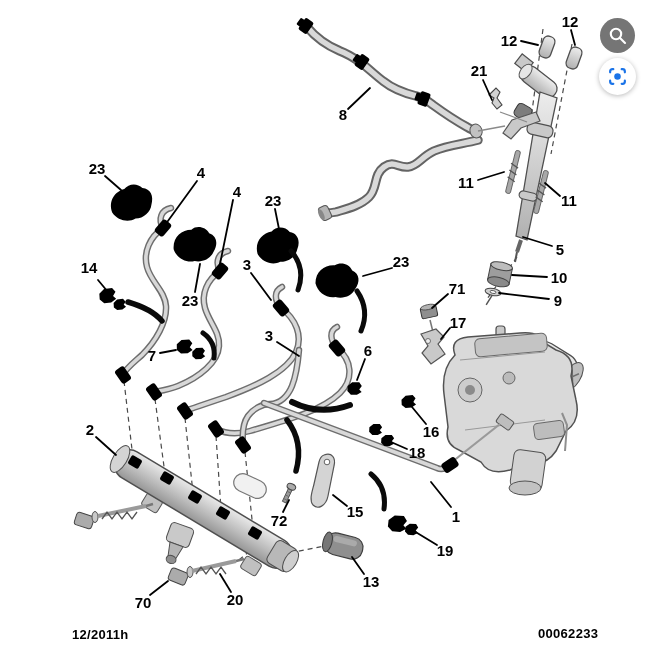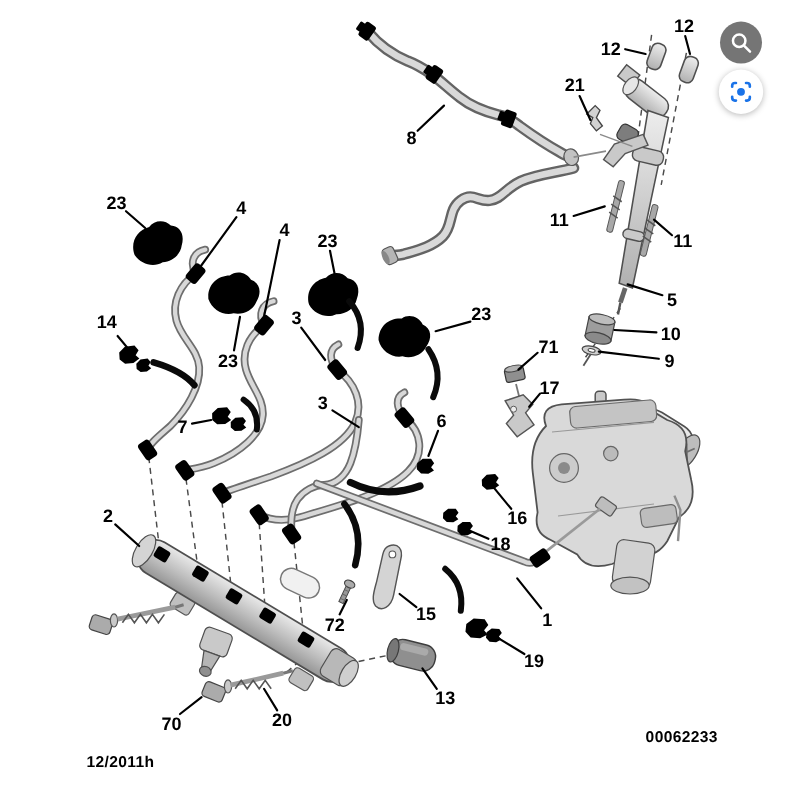--- a/index.html
+++ b/index.html
@@ -27,21 +27,21 @@
   .search-btn{left:600px;top:18px;width:35px;height:35px;}
   .lens-btn{left:599px;top:58px;width:37px;height:37px;background:#fff;
             box-shadow:0 1px 5px rgba(0,0,0,.28);}
   .lens-icon .frame{fill:none;stroke:var(--accent,#1a73e8);stroke-width:2.1;stroke-linecap:round;}
   .lens-icon .dot{fill:var(--accent,#1a73e8);}
 
   
   .footer-code{position:absolute;font:bold 13px "Liberation Sans",sans-serif;color:#000;
                letter-spacing:.3px;}
   .footer-left{left:72px;top:627px;}
-  .footer-right{left:538px;top:606px;}
+  .footer-right{left:538px;top:626px;}
 </style>
 </head>
 <body>
 
 <div class="stage">
 
 <svg class="diagram-svg" width="665" height="672" viewBox="0 0 665 672">
   <defs>
     <linearGradient id="gMetal" x1="0" y1="0" x2="0" y2="1">
       <stop offset="0" stop-color="#ededed"></stop>

